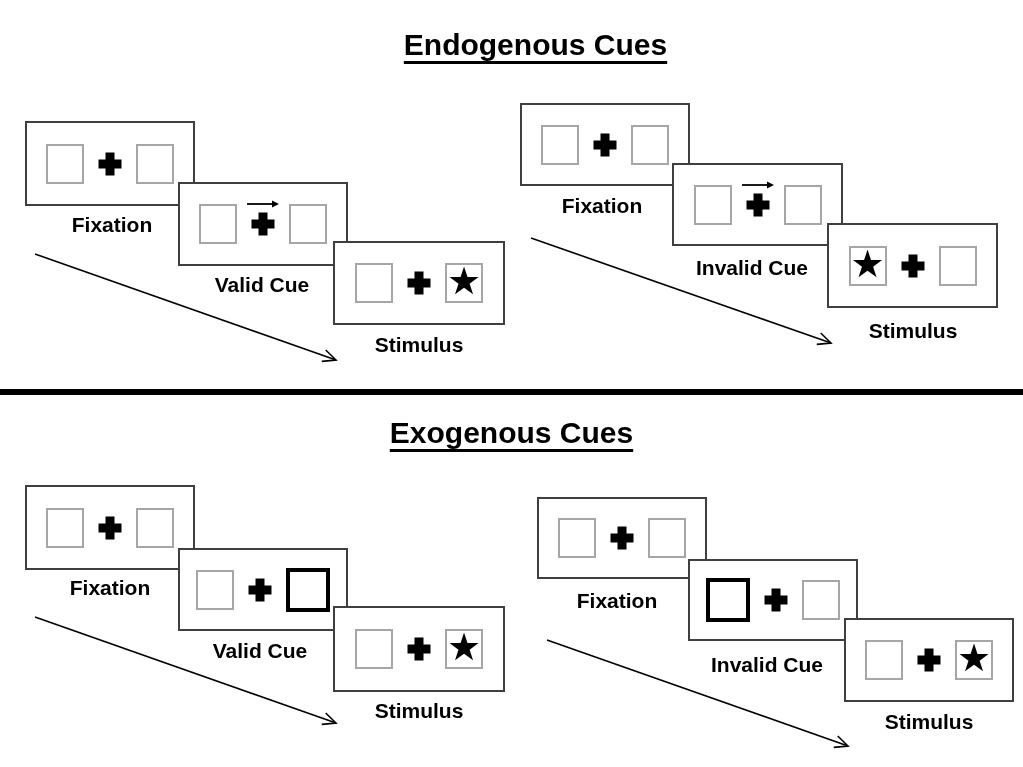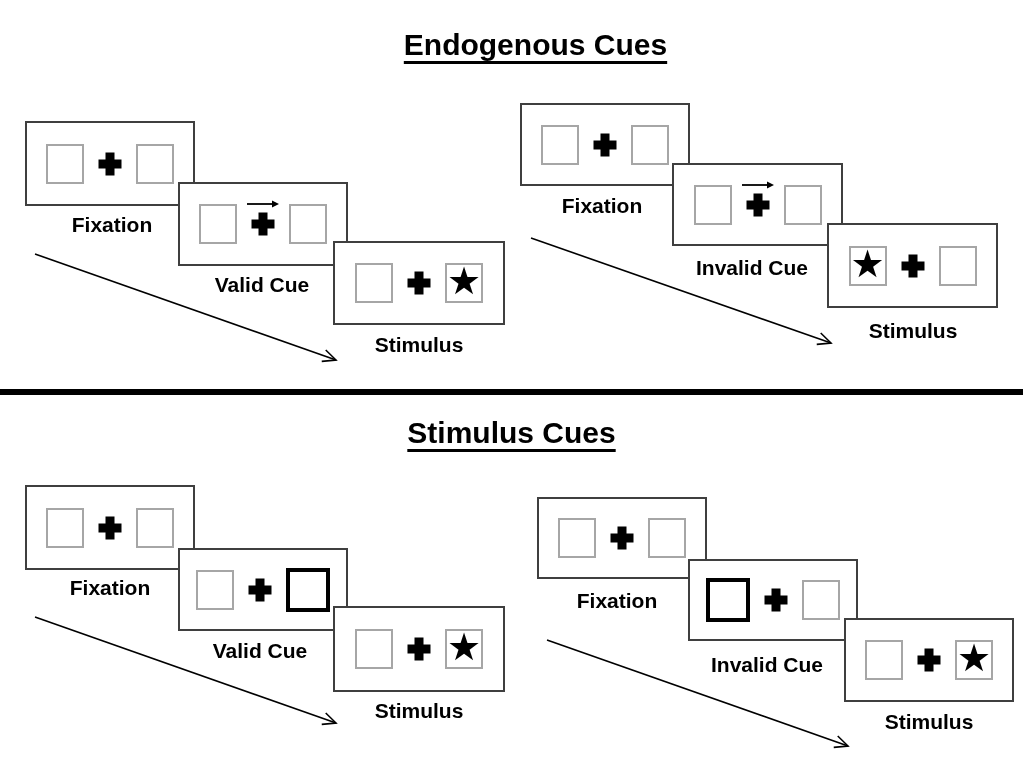--- a/index.html
+++ b/index.html
@@ -41,21 +41,21 @@
     </marker>
   </defs>
   <line x1="35" y1="254" x2="336" y2="360" stroke="#000" stroke-width="1.6" marker-end="url(#ah)"></line>
   <line x1="531" y1="238" x2="831" y2="343" stroke="#000" stroke-width="1.6" marker-end="url(#ah)"></line>
   <line x1="35" y1="617" x2="336" y2="723" stroke="#000" stroke-width="1.6" marker-end="url(#ah)"></line>
   <line x1="547" y1="640" x2="848" y2="746" stroke="#000" stroke-width="1.6" marker-end="url(#ah)"></line>
 </svg>
 
 <div class="title" style="top:28px;margin-left:24px;">Endogenous Cues</div>
 <div class="divider"></div>
-<div class="title" style="top:416px;">Stimulus Cues</div>
+<div class="title" style="top:416px;">Exogenous Cues</div>
 
 <div class="panel" style="left:25px;top:121px;width:170px;height:85px;">
   <div class="sq"></div>
   <div class="pluswrap">
     <svg width="24" height="24" viewBox="0 0 24 24">
         <path d="M7.5,0.5 H16.5 V7.5 H23.5 V16.5 H16.5 V23.5 H7.5 V16.5 H0.5 V7.5 H7.5 Z" fill="#000"></path>
       </svg>
   </div>
   <div class="sq"></div>
 </div>

